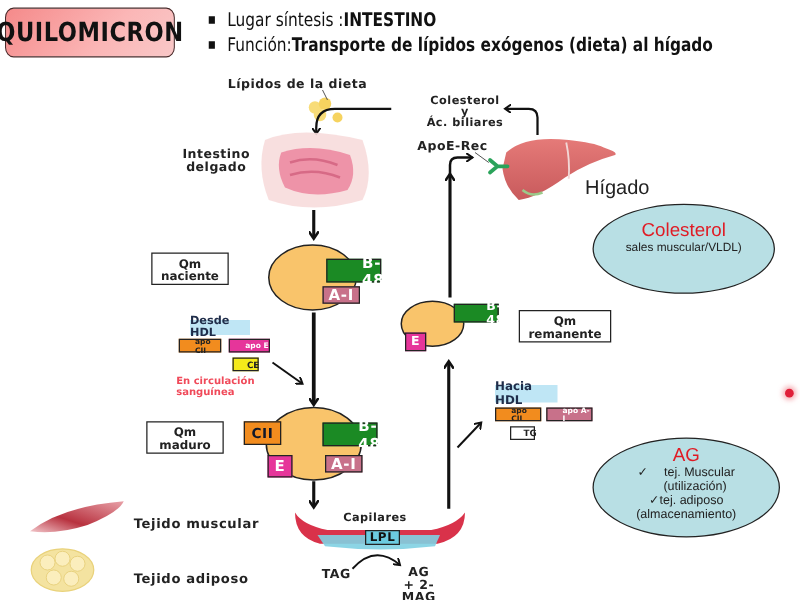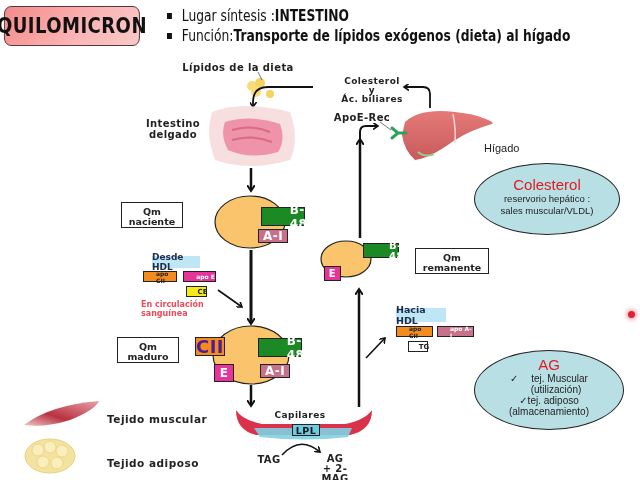--- a/index.html
+++ b/index.html
@@ -25,21 +25,21 @@
   .stage-box {
     border: 1.5px solid #222; background: #fff; width: 62px; height: 26px;
     display: flex; align-items: flex-end; justify-content: center; text-align: center;
     font-size: 9.5px; font-weight: bold; line-height: 10px; color: #222; font-family: "DejaVu Sans", sans-serif;
   }
 
   .apo { position: absolute; border: 1.5px solid #222; color: #fff; font-weight: bold; font-family: "DejaVu Sans", sans-serif;
     display: flex; align-items: center; justify-content: center; letter-spacing: 0.5px; }
   .apo-b48 { background: #1b8a24; font-size: 12px; width: 44px; height: 19px; padding-left: 31px; }
   .apo-ai  { background: #c8718a; font-size: 12px; width: 30px; height: 14px; }
-  .apo-cii { background: #f28c1e; font-size: 18px; color: #4c1d95; width: 30px; height: 19px; }
+  .apo-cii { background: #f28c1e; font-size: 11px; color: #0f172a; width: 30px; height: 19px; }
   .apo-e   { background: #e6359a; font-size: 12px; width: 20px; height: 18px; }
 
   .mini { position: absolute; border: 1.5px solid #222; font-size: 6px; font-weight: bold; display: flex; align-items: center; justify-content: center; font-family: "DejaVu Sans", sans-serif; padding-left: 12px; }
   .hdl-tag { position: absolute; background: #bfe6f5; font-weight: bold; font-size: 9px; color: #1f2d4a; display: flex; align-items: center; justify-content: center; font-family: "DejaVu Sans", sans-serif; }
 
   .ellipse { position: absolute; border-radius: 50%; border: 1.5px solid #222; background: #b8dfe4; text-align: center; }
   .tissue-lbl { font-weight: bold; font-size: 10.5px; letter-spacing: 0.5px; color: #222; font-family: "DejaVu Sans", sans-serif; }
 </style>
 </head>
 <body>
@@ -153,21 +153,21 @@
 </div>
 
 <div class="abs lbl" style="left:336px;top:77px;width:72px;font-size:9px;line-height:9px;">
   <div>Colesterol</div>
   <div>y</div>
   <div>Ác. biliares</div>
 </div>
 
 <div class="abs lbl" style="left:332px;top:112px;width:60px;">ApoE-Rec</div>
 
-<div class="abs" style="left:484px;top:142px;font-size:11px;color:#222;">Hígado</div>
+<div class="abs" style="left:468px;top:142px;font-size:16px;color:#222;">Hígado</div>
 
 <div class="abs stage-box" style="left:121px;top:202px;">
   <div>
       <div>Qm</div>
       <div>naciente</div>
     </div>
 </div>
 <div class="abs stage-box" style="left:117px;top:337px;">
   <div>
       <div>Qm</div>
@@ -212,21 +212,20 @@
 <div class="abs lbl" style="left:310px;top:454px;width:50px;font-size:10px;line-height:10px;">
   <div>AG</div>
   <div>+ 2-MAG</div>
 </div>
 
 <div class="abs tissue-lbl" style="left:107px;top:413px;">Tejido muscular</div>
 <div class="abs tissue-lbl" style="left:107px;top:457px;">Tejido adiposo</div>
 
 <div class="ellipse" style="left:474px;top:163px;width:146px;height:72px;padding-top:13px;">
   <div style="color:#e01b24;font-size:15px;line-height:16px;">Colesterol</div>
-  <div style="font-size:9.5px;line-height:12px;color:#222;">reservorio hepático :</div>
   <div style="font-size:9.5px;line-height:12px;color:#222;">sales muscular/VLDL)</div>
 </div>
 
 <div class="ellipse" style="left:474px;top:350px;width:150px;height:80px;padding-top:6px;">
   <div style="color:#e01b24;font-size:15px;line-height:16px;">AG</div>
   <div style="font-size:10px;line-height:11px;color:#222;">
     <span>✓</span>
     <span style="margin-left:10px">tej. Muscular</span>
   </div>
   <div style="font-size:10px;line-height:11px;color:#222;padding-left:14px;">(utilización)</div>

